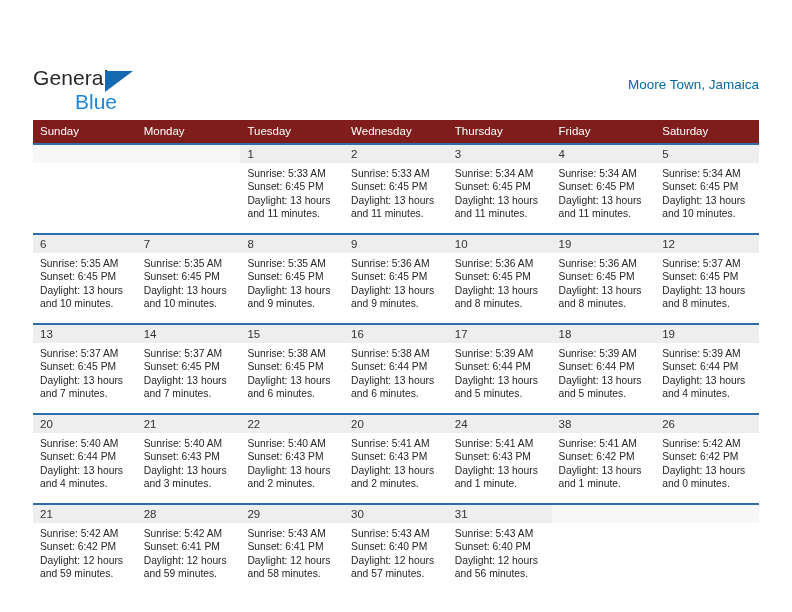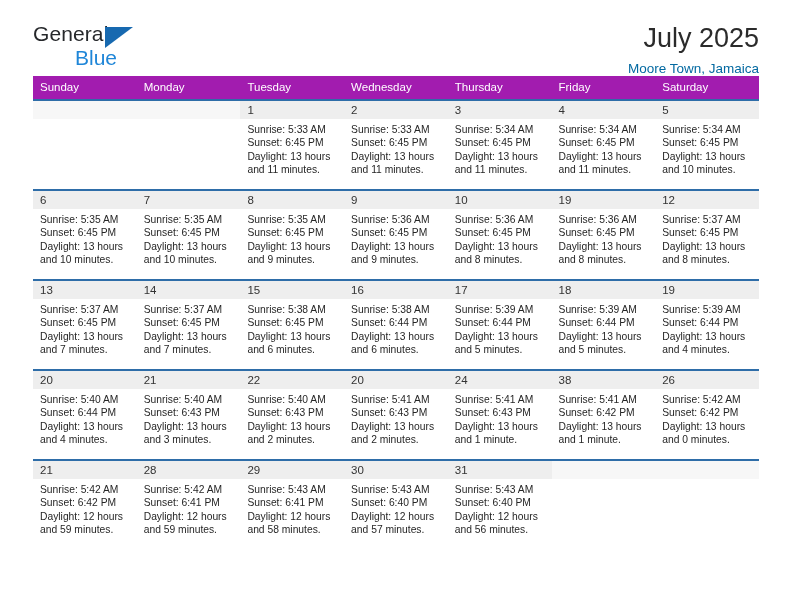--- a/index.html
+++ b/index.html
@@ -22,20 +22,21 @@
     padding: 0 33px;
   }
 
   
   .masthead {
     display: flex;
     align-items: flex-start;
     justify-content: space-between;
     height: 76px;
     padding-top: 22px;
+    margin-top: 44px;
   }
   .logo {
     position: relative;
     width: 120px;
     height: 56px;
     user-select: none;
   }
   .logo-general {
     position: absolute;
     left: 0;
@@ -80,21 +81,21 @@
     line-height: 1.1;
   }
 
   
   .calendar {
     width: 726px;
     border-collapse: collapse;
     table-layout: fixed;
   }
   .calendar th {
-    background: #a21caf;
+    background: #7f1d1d;
     color: #ffffff;
     font-weight: normal;
     font-size: 11.5px;
     text-align: left;
     padding: 5px 0 5px 7px;
     height: 21px;
     line-height: 1.1;
   }
   .calendar td {
     vertical-align: top;
@@ -131,21 +132,20 @@
 
   <div class="masthead">
 
     <div class="logo">
       <span class="logo-general">General</span>
       <span class="logo-tri"></span>
       <span class="logo-blue">Blue</span>
     </div>
 
     <div class="title-block">
-      <h1 class="cal-title">July 2025</h1>
       <p class="cal-subtitle">Moore Town, Jamaica</p>
     </div>
 
   </div>
 
   <table class="calendar">
     <thead>
       <tr>
         <th>Sunday</th>
         <th>Monday</th>

